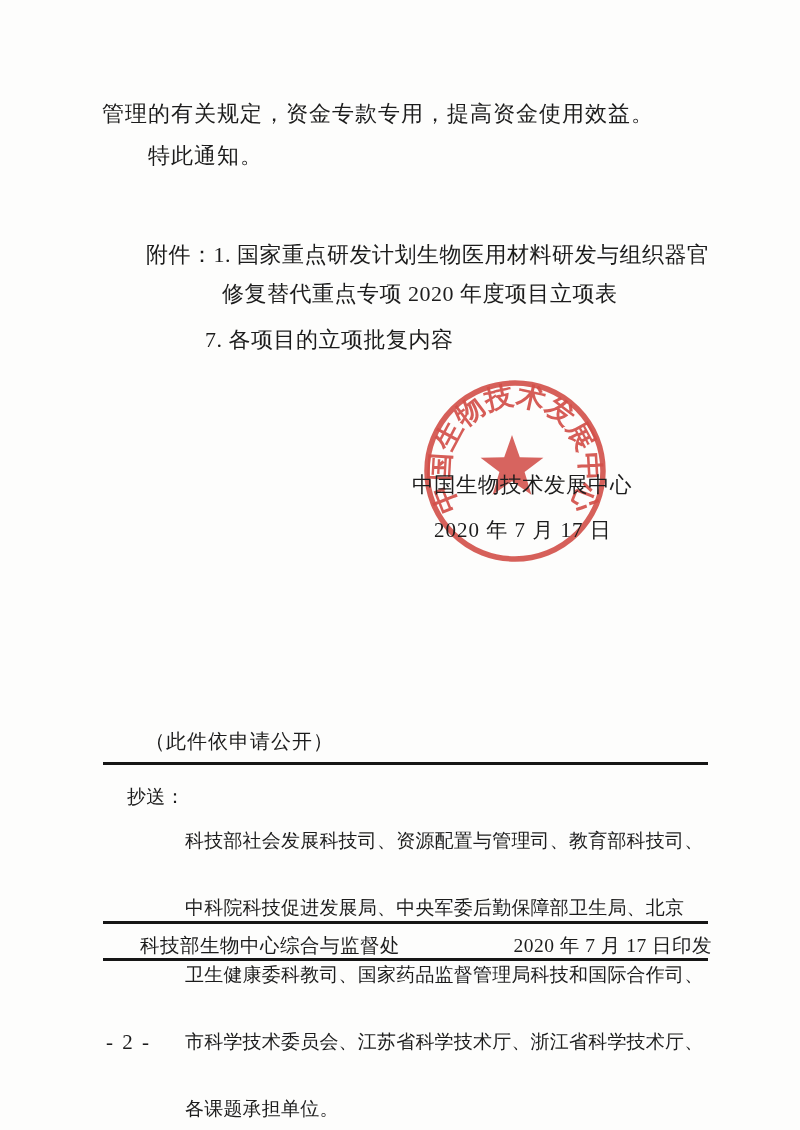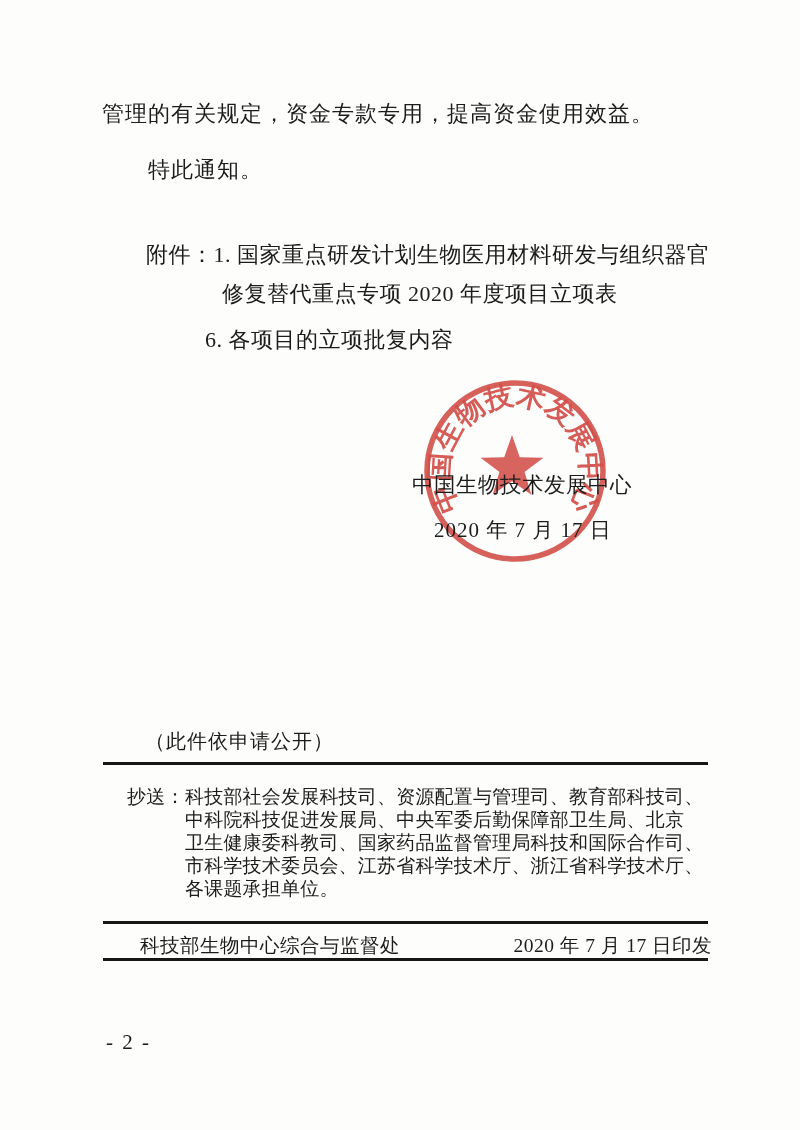--- a/index.html
+++ b/index.html
@@ -18,21 +18,21 @@
     color: #1c1c1c;
   }
   .t {
     position: absolute;
     margin: 0;
     white-space: nowrap;
     font-family: "Liberation Serif", "DejaVu Serif", serif;
   }
   .body-line { font-size: 22px; letter-spacing: 1px; }
   .body1 { left: 102px; top: 99px; }
-  .body2 { left: 148px; top: 155px; }
+  .body2 { left: 148px; top: 141px; }
   .att1 { left: 146px; top: 233px; font-size: 22px; letter-spacing: 0.5px; margin-top: 7px; }
   .att2 { left: 222px; top: 279px; font-size: 22px; letter-spacing: 0.5px; }
   .att3 { left: 205px; top: 325px; font-size: 22px; letter-spacing: 0.5px; }
 
   .seal-wrap {
     position: absolute;
     left: 405px;
     top: 363px;
     width: 220px;
     height: 220px;
@@ -68,21 +68,21 @@
     position: absolute;
     left: 0;
     top: 0;
   }
   .cc-lines {
     position: absolute;
     left: 58px;
     top: 0;
     width: 522px;
   }
-  .cc-line { white-space: nowrap; }
+  .cc-line { white-space: nowrap; margin-top: 44px; }
 
   .footer-row {
     position: absolute;
     left: 120px;
     top: 932px;
     width: 572px;
     display: flex;
     justify-content: space-between;
     font-size: 19.5px;
     letter-spacing: 0.5px;
@@ -98,21 +98,21 @@
 </head>
 <body>
 
 <div class="page">
 
   <p class="t body-line body1">管理的有关规定，资金专款专用，提高资金使用效益。</p>
   <p class="t body-line body2">特此通知。</p>
 
   <p class="t att1">附件：1. 国家重点研发计划生物医用材料研发与组织器官</p>
   <p class="t att2">修复替代重点专项 2020 年度项目立项表</p>
-  <p class="t att3">6. 各项目的立项批复内容</p>
+  <p class="t att3">7. 各项目的立项批复内容</p>
 
   <div class="seal-wrap">
     <svg width="220" height="220" viewBox="0 0 220 220">
       <circle cx="110" cy="108" r="88" fill="none" stroke="#d0403a" stroke-width="5.5" stroke-opacity="0.9"></circle>
       <polygon points="107,72 114.8,94.3 138.4,94.8 119.6,109.1 126.4,131.7 107,118.2 87.6,131.7 94.4,109.1 75.6,94.8 99.2,94.3" fill="#d0403a" fill-opacity="0.88"></polygon>
       <path id="sealArc" d="M 55.9 145.9 A 66 66 0 1 1 164.1 145.9" fill="none" stroke="none"></path>
       <text font-size="27" fill="#d0403a" fill-opacity="0.92" text-anchor="middle">
         <textPath href="#sealArc" startOffset="50%" textLength="285" lengthAdjust="spacingAndGlyphs">中国生物技术发展中心</textPath>
       </text>
     </svg>

